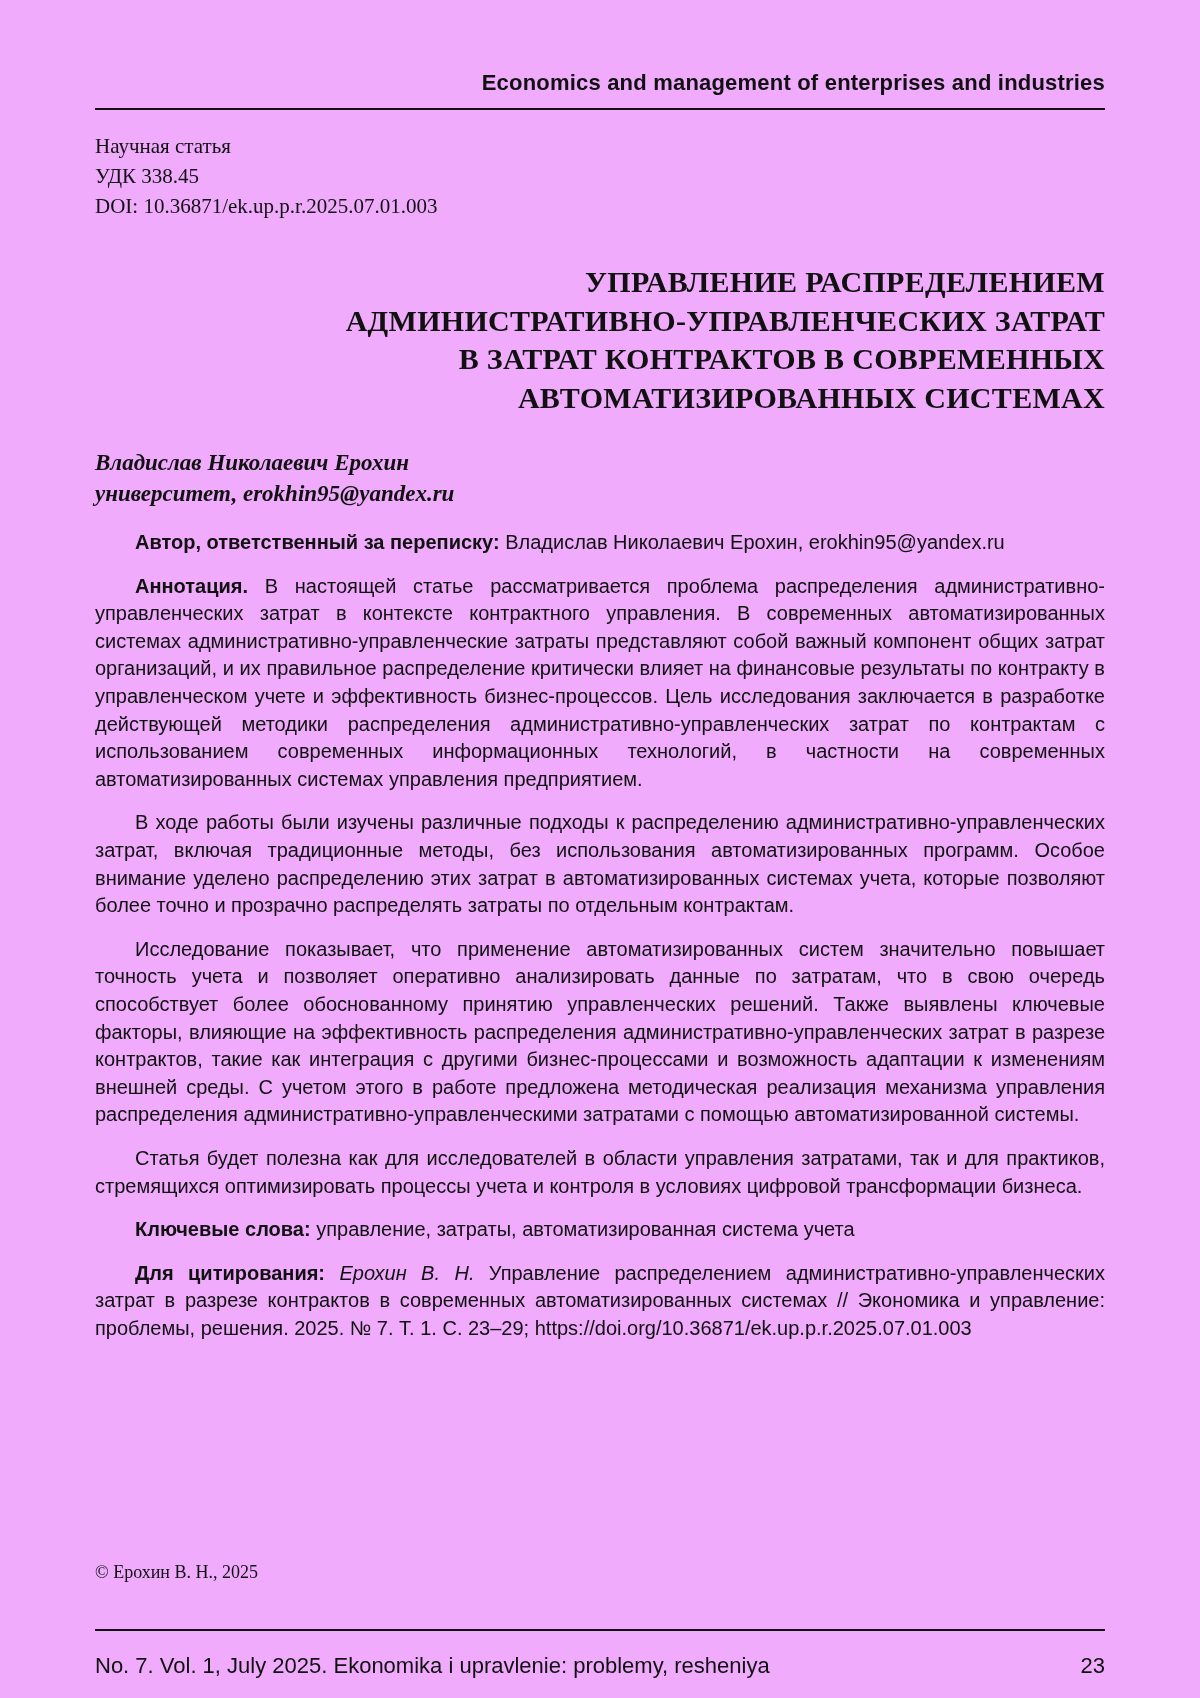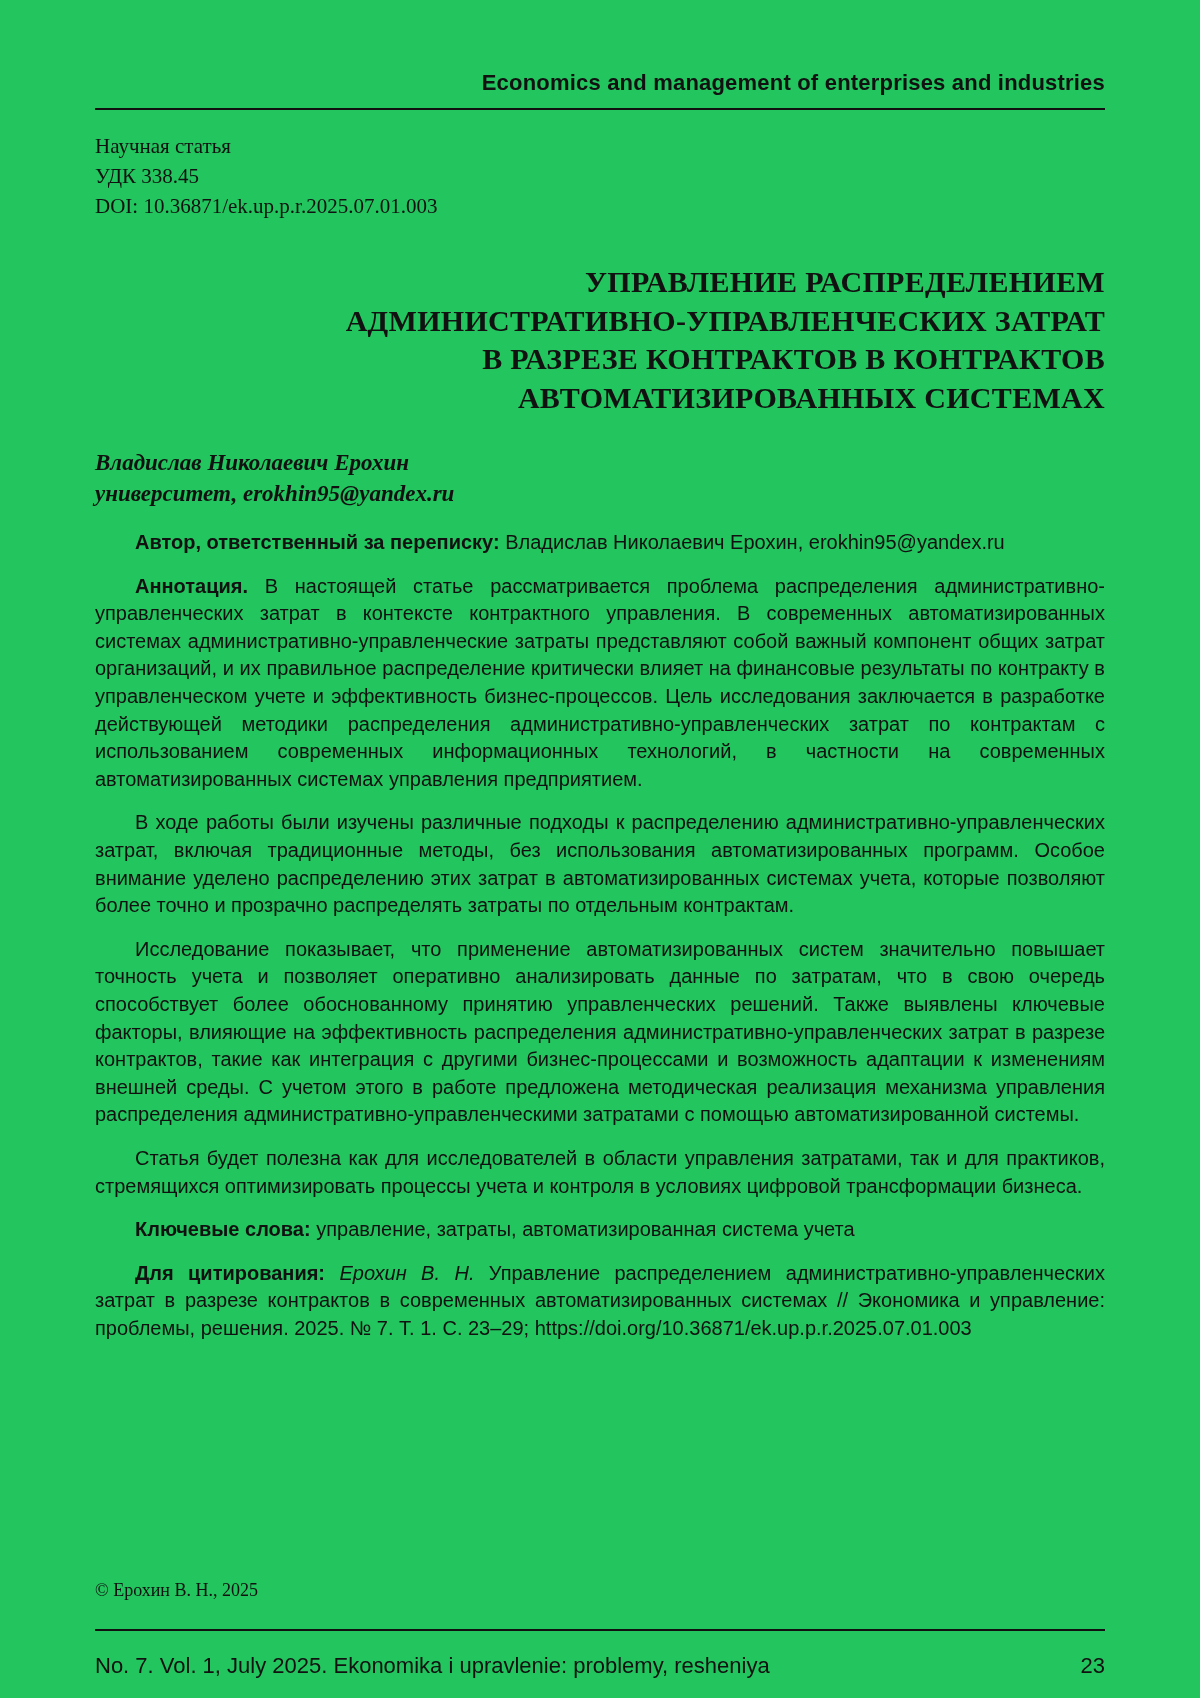--- a/index.html
+++ b/index.html
@@ -11,21 +11,21 @@
     color: #111111;
     font-family: "Liberation Sans", sans-serif;
     overflow: hidden;
   }
   .page {
     width: 1200px;
     height: 1698px;
     padding: 70px 95px 0 95px;
     display: flex;
     flex-direction: column;
-    background: #22c55e;
+    background: #f0abfc;
   }
   
   .running-head {
     text-align: right;
     font-family: "Liberation Sans", sans-serif;
     font-weight: bold;
     font-size: 22px;
     letter-spacing: 0.2px;
     padding-bottom: 12px;
   }
@@ -71,21 +71,21 @@
   p.corr { margin-top: 20px; }
   p.abstract-first { margin-top: 38px; }
   p.keywords-line { margin-top: 0; }
   p.citation { margin-top: 28px; }
   .label-bold { font-weight: bold; }
   .author-italic { font-style: italic; }
   
   .copyright {
     font-family: "Liberation Serif", serif;
     font-size: 18px;
-    margin-bottom: 28px;
+    margin-bottom: 46px;
   }
   .spacer { flex: 1 1 auto; }
   
   .footer-rule {
     border: none;
     border-top: 2px solid #111111;
   }
   .footer {
     display: flex;
     justify-content: space-between;
@@ -105,21 +105,21 @@
 
   <div class="meta">
     <div>Научная статья</div>
     <div>УДК 338.45</div>
     <div>DOI: 10.36871/ek.up.p.r.2025.07.01.003</div>
   </div>
 
   <h1 class="article-title">
     <span>УПРАВЛЕНИЕ РАСПРЕДЕЛЕНИЕМ</span><br>
     <span>АДМИНИСТРАТИВНО-УПРАВЛЕНЧЕСКИХ ЗАТРАТ</span><br>
-    <span>В РАЗРЕЗЕ КОНТРАКТОВ В КОНТРАКТОВ</span><br>
+    <span>В ЗАТРАТ КОНТРАКТОВ В СОВРЕМЕННЫХ</span><br>
     <span>АВТОМАТИЗИРОВАННЫХ СИСТЕМАХ</span>
   </h1>
 
   <div class="authors">
     <div>Владислав Николаевич Ерохин</div>
     <div>университет, erokhin95@yandex.ru</div>
   </div>
 
   <p class="body corr"><span class="label-bold">Автор, ответственный за переписку:</span><span> Владислав Николаевич Ерохин, erokhin95@yandex.ru</span></p>
 

